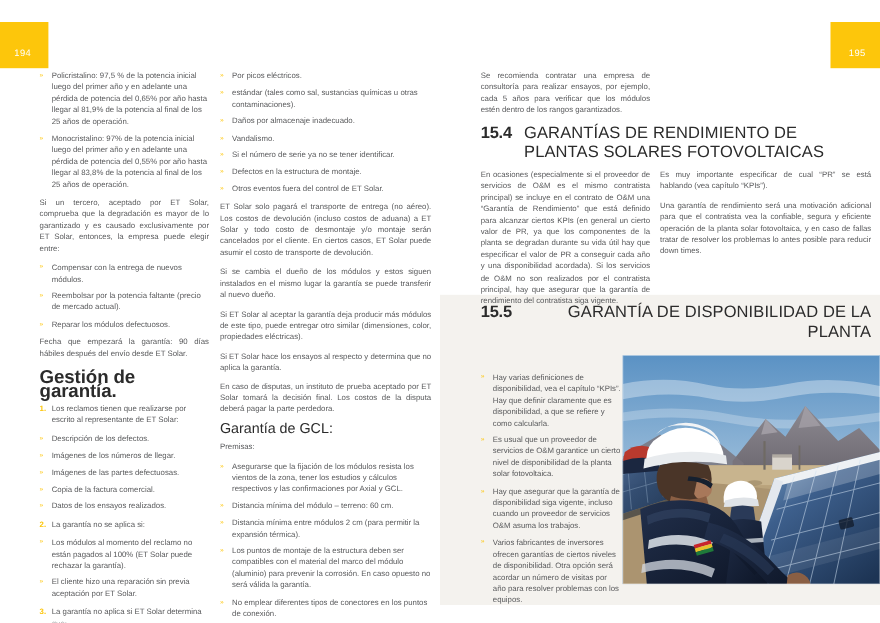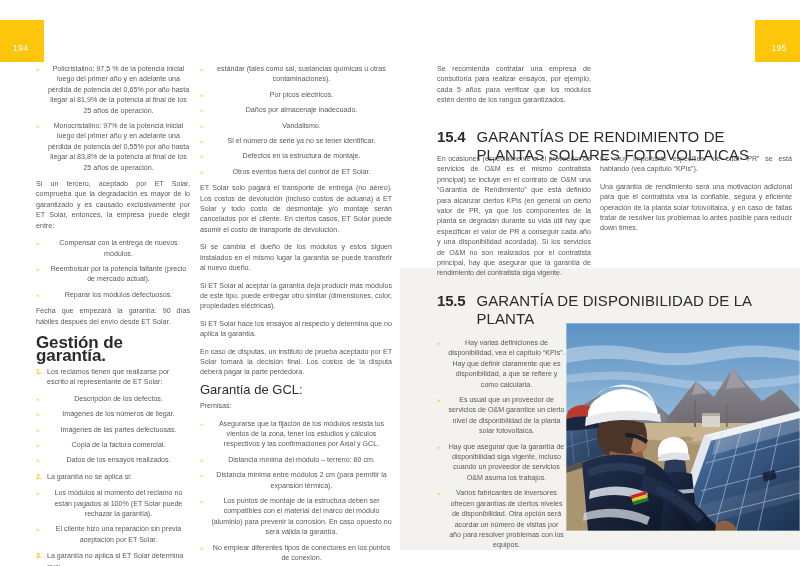--- a/index.html
+++ b/index.html
@@ -36,25 +36,25 @@
   .page{position:absolute;top:0;height:566px;}
   .page.left{left:0;width:400px;}
   .page.right{left:400px;width:400px;}
 
   
   .col{position:absolute;}
   .lc1{left:36px;top:44px;width:154px;}
   .lc2{left:200px;top:44px;width:192px;}
 
   
-  .sec154{position:absolute;left:437px;top:108px;width:355px;}
+  .sec154{position:absolute;left:437px;top:92px;width:355px;}
   .body154{position:absolute;left:437px;top:134px;width:355px;}
   .b154c1{position:absolute;left:0;top:0;width:154px;}
   .b154c2{position:absolute;left:163px;top:0;width:192px;}
-  .sec155{position:absolute;left:437px;top:272px;width:355px;}
+  .sec155{position:absolute;left:437px;top:255px;width:355px;text-align:right;}
   .list155{position:absolute;left:437px;top:318px;width:128px;}
 
   
   p{margin:0 0 7px 0;font-size:7.1px;line-height:10.4px;color:#58595b;}
   p.just{text-align:justify;}
   .h3{
     font-size:17px;font-weight:bold;color:#2b2b2b;letter-spacing:-.1px;
     margin:9px 0 5px 0;line-height:13px;
   }
   .subbold{font-size:13px;font-weight:normal;color:#2b2b2b;margin:0 0 6px 0;line-height:10.4px;}
@@ -66,21 +66,20 @@
   }
   .sechead .num{font-size:15px;font-weight:bold;line-height:17.5px;letter-spacing:-.2px;}
   .sechead .title{font-size:15px;font-weight:normal;line-height:17.5px;letter-spacing:.1px;}
 
   
   ul.bl{list-style:none;margin:0 0 6px 0;padding:0;}
   ul.bl li{
     position:relative;padding-left:11px;
     font-size:7.1px;line-height:10.4px;color:#58595b;
     margin-bottom:5px;
-    text-align:center;
   }
   ul.bl li:before{
     content:"\00BB";position:absolute;left:0;top:0;
     color:#fdc60b;font-size:6px;line-height:10.8px;
   }
   ol.nl{list-style:none;margin:0 0 6px 0;padding:0;counter-reset:none;}
   ol.nl li{
     position:relative;padding-left:11px;
     font-size:7.1px;line-height:10.4px;color:#58595b;
     margin-bottom:5px;
@@ -166,22 +165,22 @@
       <ul class="bl">
         <li>Los módulos han sido instalados inadecuadamente (no según el manual de instalación de ET Solar).</li>
 
       </ul>
 
     </div>
 
     <div class="col lc2">
 
       <ul class="bl">
+        <li>Por picos eléctricos.</li>
         <li>estándar (tales como sal, sustancias químicas u otras contaminaciones).</li>
-        <li>Por picos eléctricos.</li>
         <li>Daños por almacenaje inadecuado.</li>
         <li>Vandalismo.</li>
         <li>Si el número de serie ya no se tener identificar.</li>
         <li>Defectos en la estructura de montaje.</li>
         <li>Otros eventos fuera del control de ET Solar.</li>
       </ul>
 
       <p class="just">ET Solar solo pagará el transporte de entrega (no aéreo). Los costos de devolución (incluso costos de aduana) a ET Solar y todo costo de desmontaje y/o montaje serán cancelados por el cliente. En ciertos casos, ET Solar puede asumir el costo de transporte de devolución.</p>
       <p class="just">Si se cambia el dueño de los módulos y estos siguen instalados en el mismo lugar la garantía se puede transferir al nuevo dueño.</p>
       <p class="just">Si ET Solar al aceptar la garantía deja producir más módulos de este tipo, puede entregar otro similar (dimensiones, color, propiedades eléctricas).</p>

